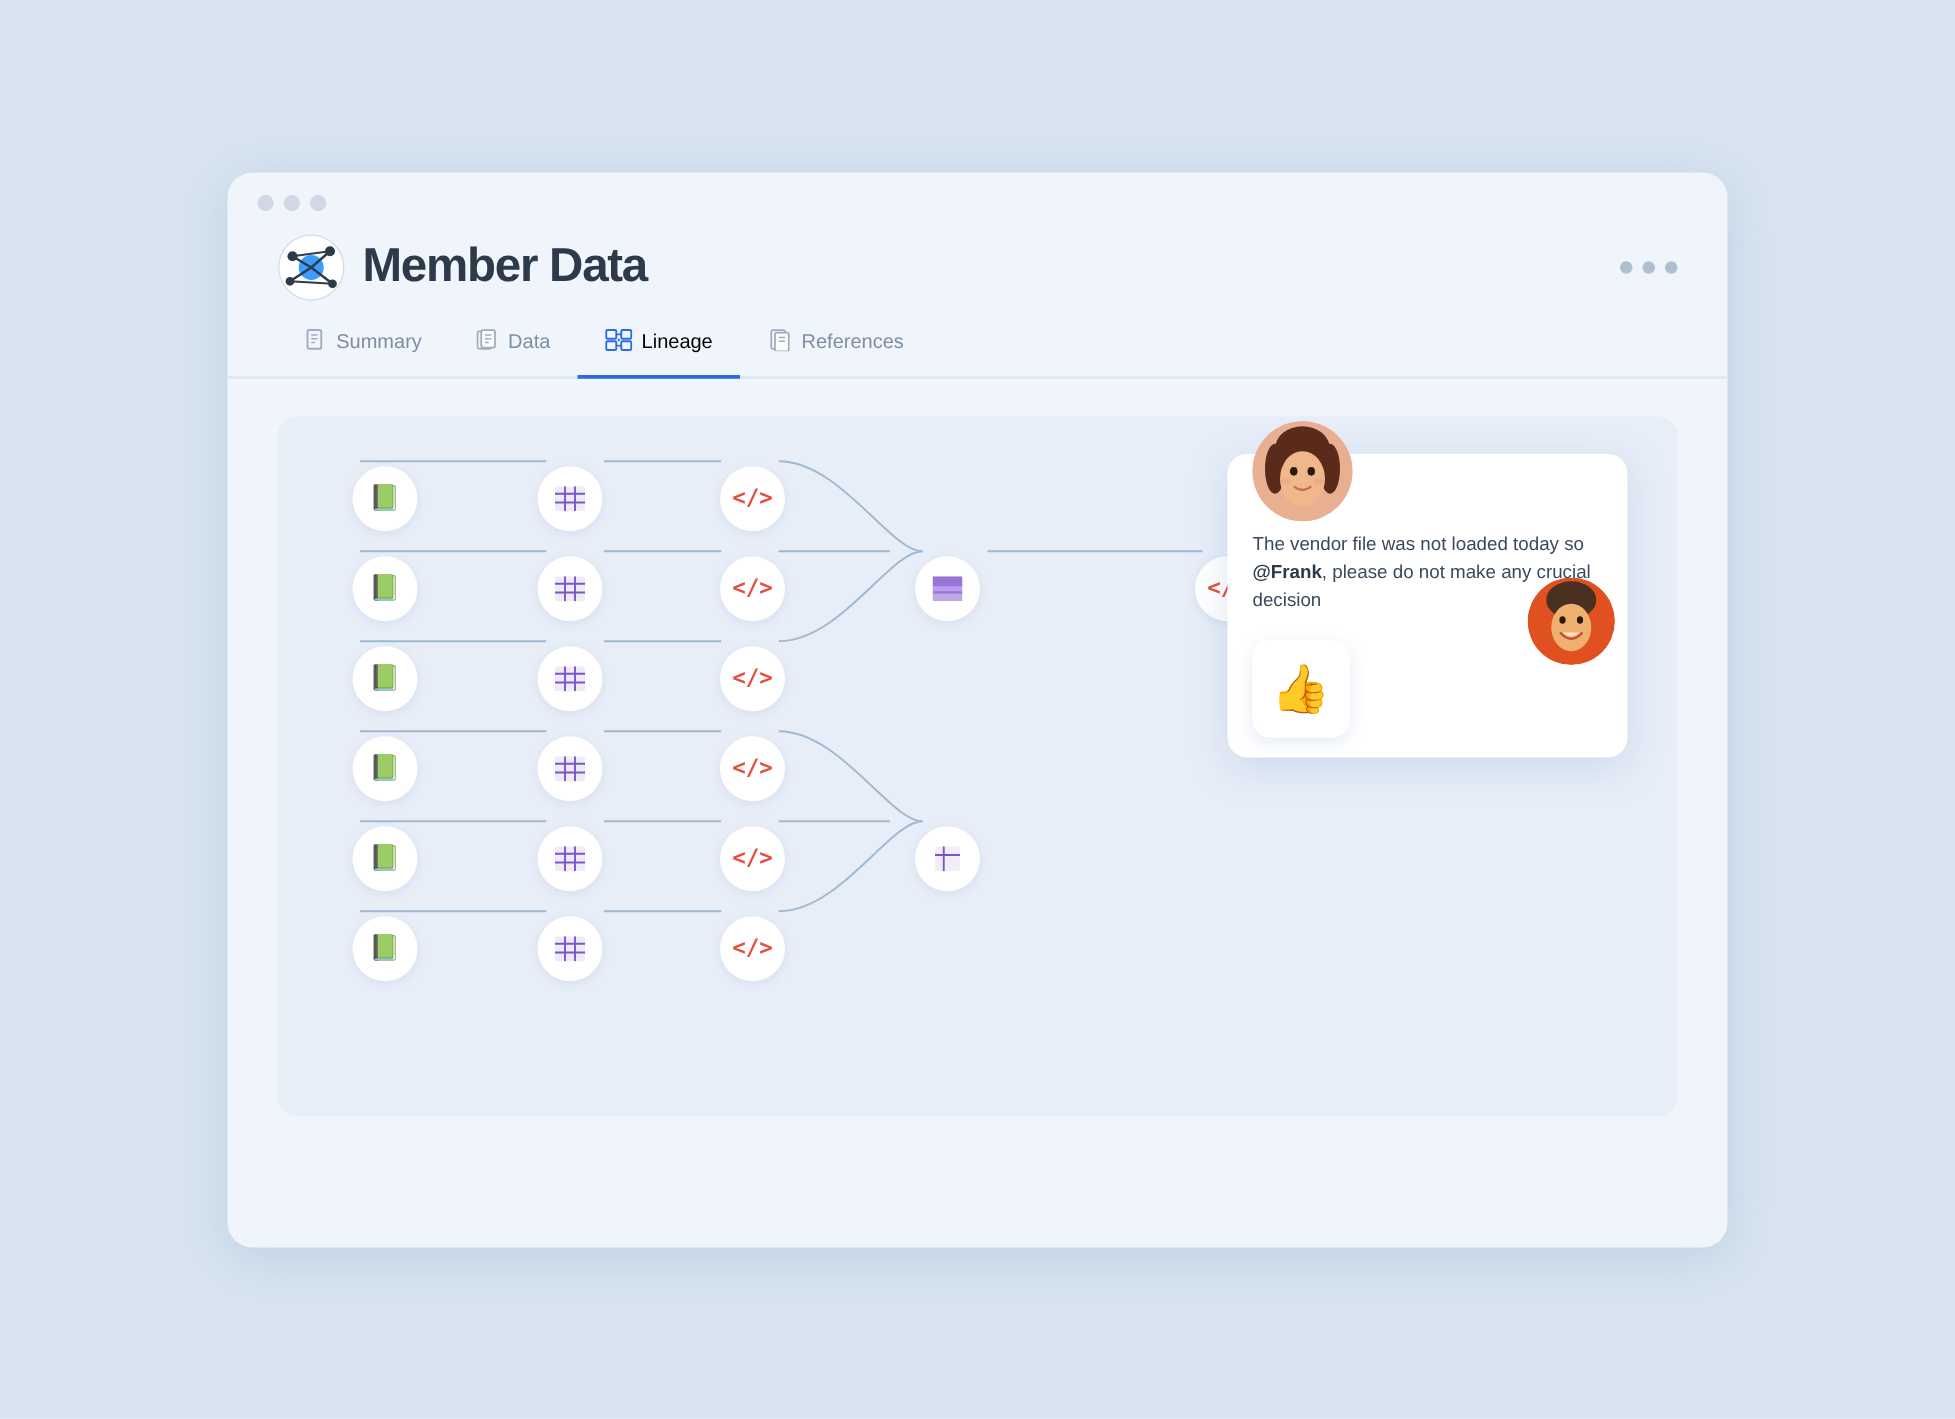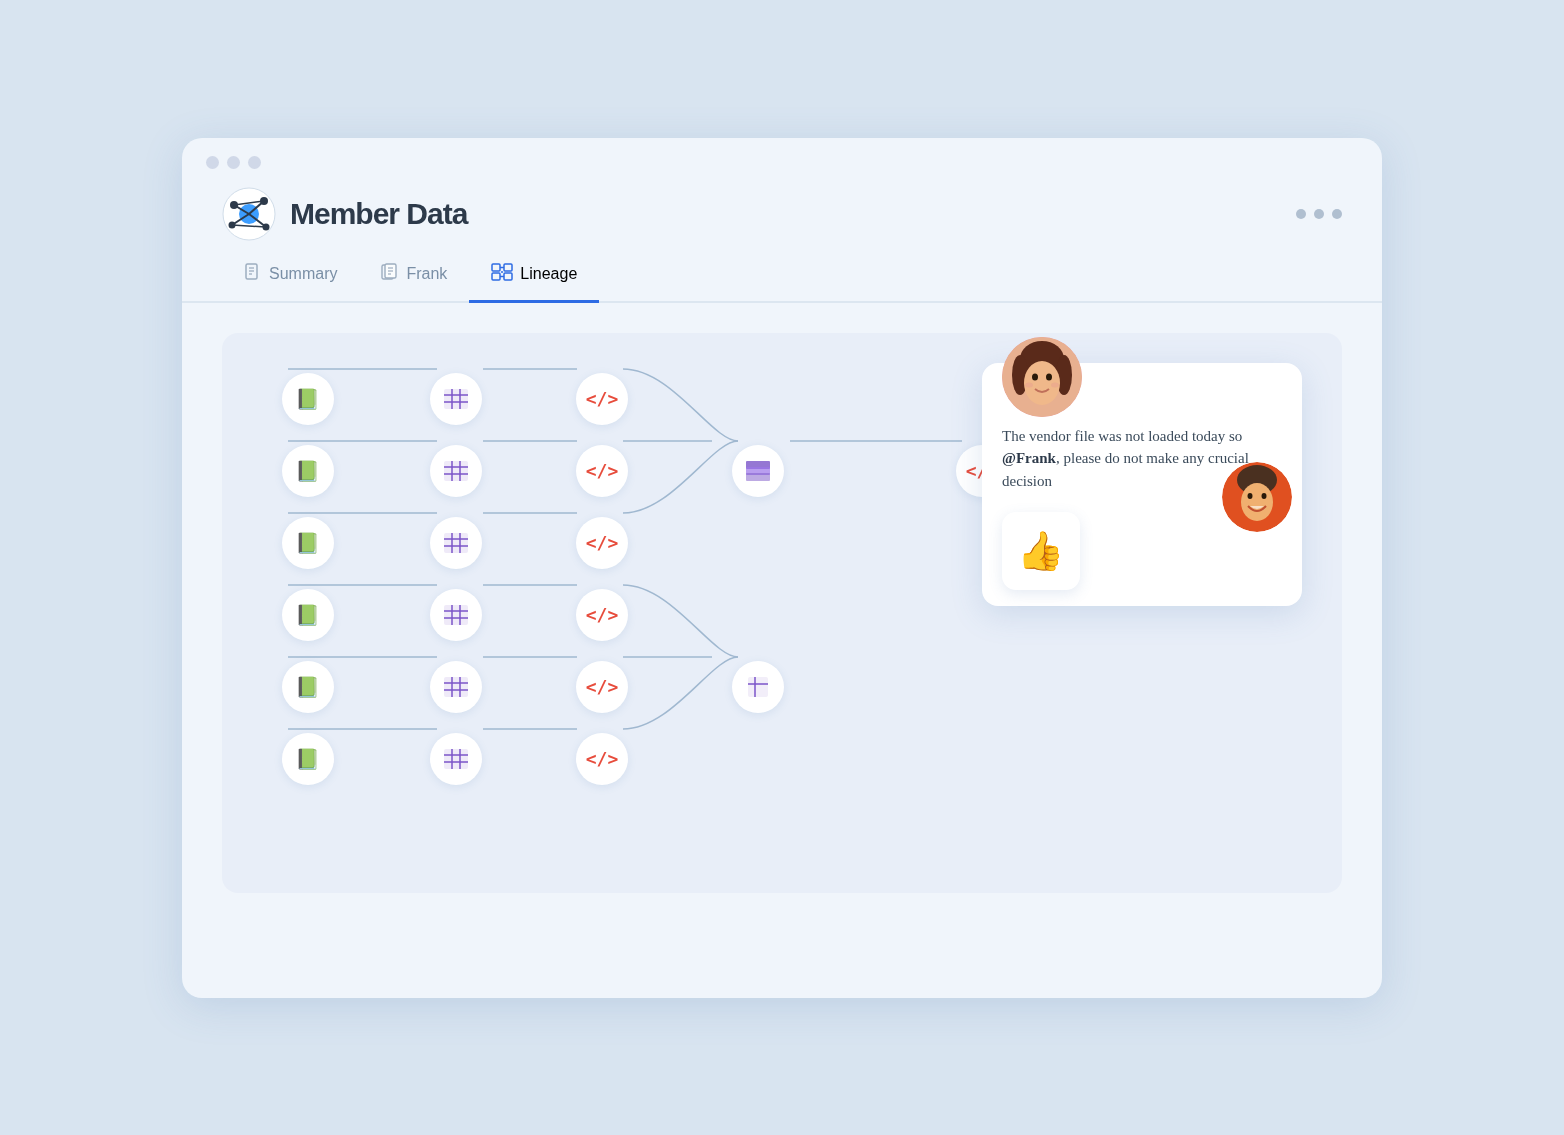--- a/index.html
+++ b/index.html
@@ -41,21 +41,21 @@
     .header-left {
       display: flex;
       align-items: center;
       gap: 14px;
     }
     .logo-icon {
       width: 54px;
       height: 54px;
     }
     .header-title {
-      font-size: 30px;
+      font-size: 38px;
       font-weight: 700;
       color: #2d3a4a;
       letter-spacing: -1px;
     }
     .header-dots {
       display: flex;
       gap: 8px;
     }
     .header-dot {
       width: 10px; height: 10px;
@@ -151,21 +151,20 @@
       border-radius: 16px;
       box-shadow: 0 8px 32px rgba(80,120,180,0.18);
       padding: 0 0 16px 0;
       z-index: 20;
     }
     .comment-text {
       padding: 8px 20px 10px 20px;
       font-size: 15px;
       color: #3a4a5a;
       line-height: 1.5;
-      font-family: Liberation Serif, serif;
     }
     .comment-text span.mention {
       font-weight: 700;
       color: #2d3a4a;
     }
 
     
     .icon-file { color: #2ecc71; font-size: 20px; }
     .icon-code { color: #e74c3c; font-size: 18px; font-weight: 700; font-family: monospace; }
     .icon-code-right { color: #e74c3c; font-size: 18px; font-weight: 700; font-family: monospace; }
@@ -222,36 +221,47 @@
     <div class="tab">
       <span class="tab-icon">
         <svg width="18" height="18" viewBox="0 0 18 18" fill="none">
             <rect x="1" y="2" width="11" height="14" rx="1.5" stroke="#7a8fa6" stroke-width="1.4" fill="none"></rect>
             <rect x="4" y="1" width="11" height="14" rx="1.5" stroke="#7a8fa6" stroke-width="1.4" fill="white"></rect>
             <line x1="7" y1="5" x2="12" y2="5" stroke="#7a8fa6" stroke-width="1.2"></line>
             <line x1="7" y1="8" x2="12" y2="8" stroke="#7a8fa6" stroke-width="1.2"></line>
             <line x1="7" y1="11" x2="10" y2="11" stroke="#7a8fa6" stroke-width="1.2"></line>
           </svg>
       </span>
-      <span>Frank</span>
+      <span>Data</span>
     </div>
     <div class="tab active">
       <span class="tab-icon">
         <svg width="22" height="18" viewBox="0 0 22 18" fill="none">
           <rect x="1" y="1" width="8" height="7" rx="1" stroke="#2d6be4" stroke-width="1.5" fill="none"></rect>
           <rect x="13" y="1" width="8" height="7" rx="1" stroke="#2d6be4" stroke-width="1.5" fill="none"></rect>
           <rect x="1" y="10" width="8" height="7" rx="1" stroke="#2d6be4" stroke-width="1.5" fill="none"></rect>
           <rect x="13" y="10" width="8" height="7" rx="1" stroke="#2d6be4" stroke-width="1.5" fill="none"></rect>
           <line x1="9" y1="4.5" x2="13" y2="4.5" stroke="#2d6be4" stroke-width="1.5"></line>
           <line x1="9" y1="13.5" x2="13" y2="13.5" stroke="#2d6be4" stroke-width="1.5"></line>
           <line x1="11" y1="8" x2="11" y2="10" stroke="#2d6be4" stroke-width="1.5"></line>
         </svg>
       </span>
       <span>Lineage</span>
     </div>
+    <div class="tab">
+      <span class="tab-icon">
+        <svg width="20" height="18" viewBox="0 0 20 18" fill="none">
+            <rect x="3" y="1" width="11" height="15" rx="1.5" stroke="#7a8fa6" stroke-width="1.4" fill="none"></rect>
+            <rect x="6" y="3" width="11" height="15" rx="1.5" stroke="#7a8fa6" stroke-width="1.4" fill="white"></rect>
+            <line x1="9" y1="7" x2="14" y2="7" stroke="#7a8fa6" stroke-width="1.2"></line>
+            <line x1="9" y1="10" x2="14" y2="10" stroke="#7a8fa6" stroke-width="1.2"></line>
+          </svg>
+      </span>
+      <span>References</span>
+    </div>
   </div>
 
   <div class="main-content">
     <div class="lineage-canvas">
 
       <svg class="lineage-svg" viewBox="0 0 1120 560" preserveAspectRatio="none">
 
         <line x1="66" y1="36" x2="215" y2="36" stroke="#a0b8d0" stroke-width="1.5"></line>
         <line x1="261" y1="36" x2="355" y2="36" stroke="#a0b8d0" stroke-width="1.5"></line>
 

